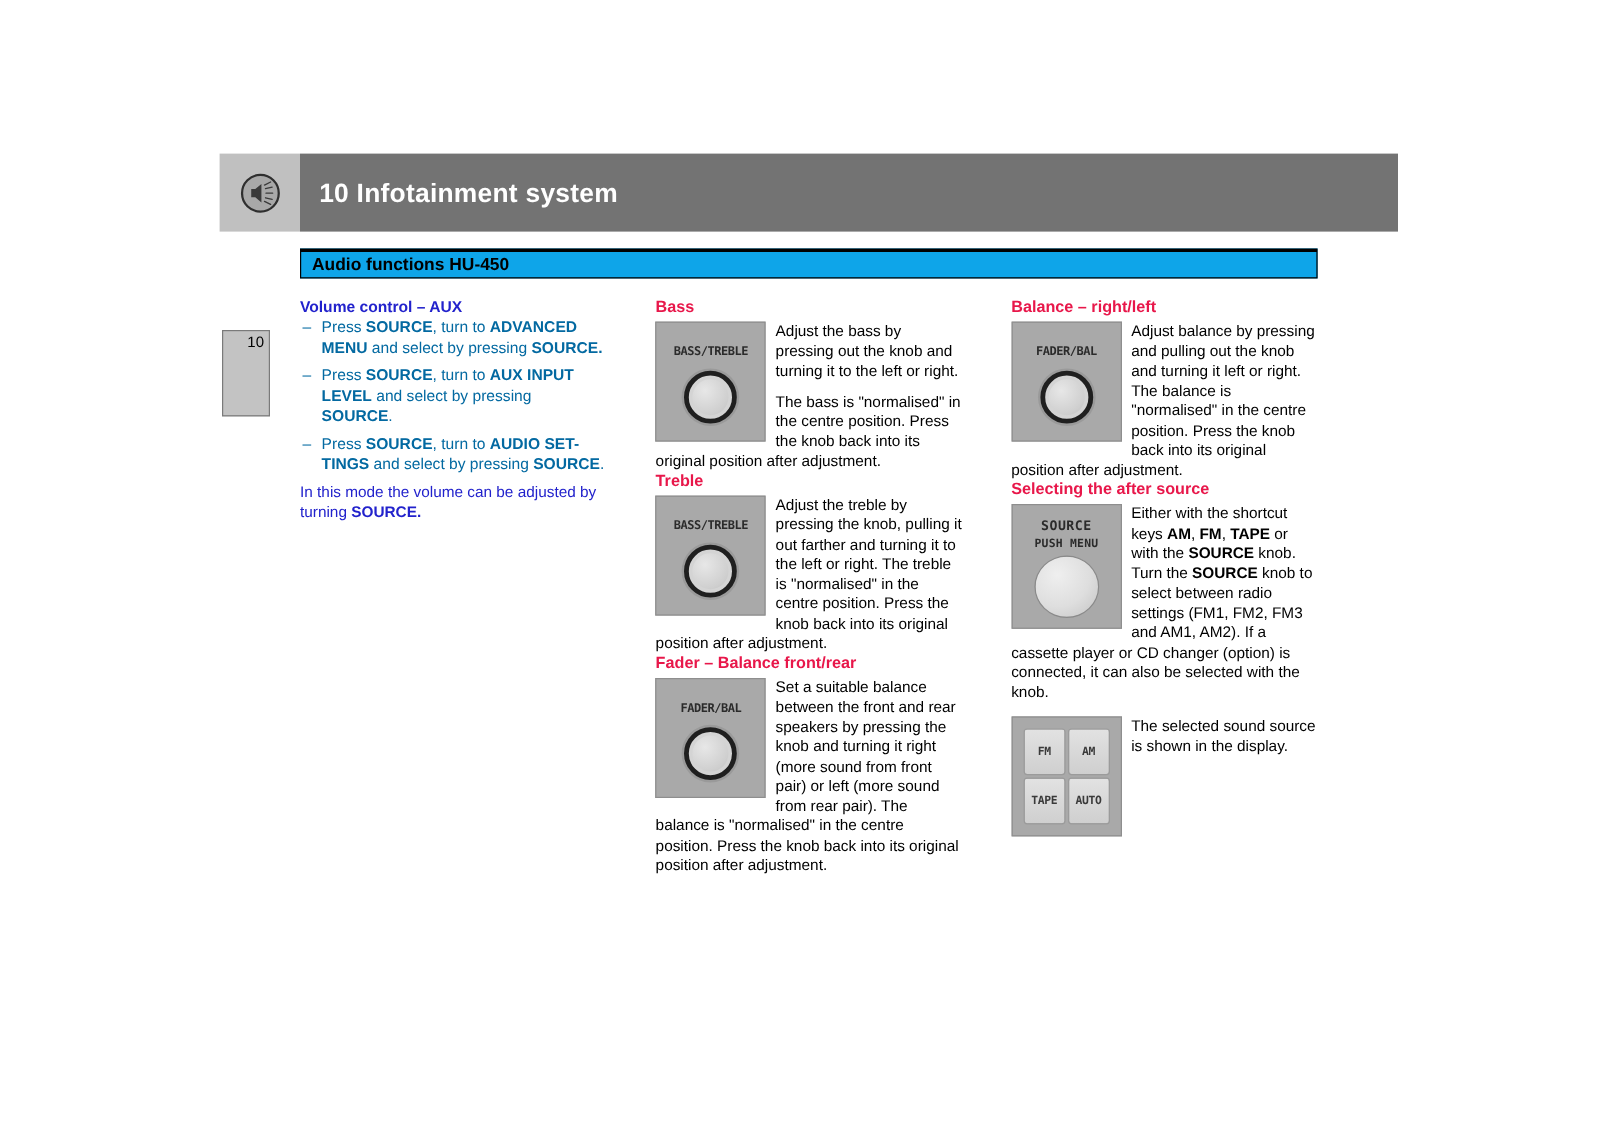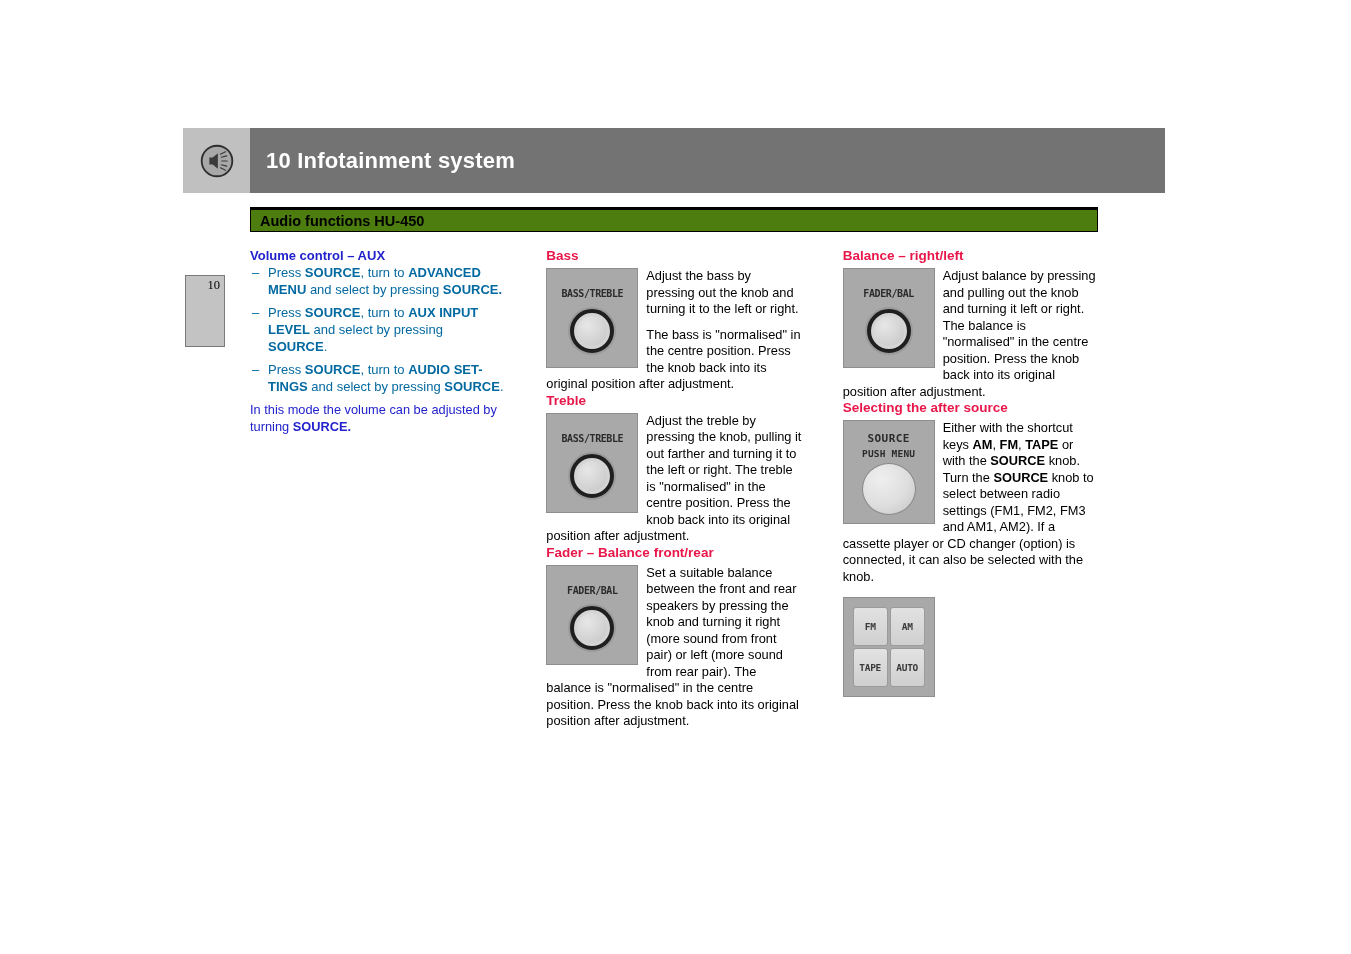--- a/index.html
+++ b/index.html
@@ -62,21 +62,21 @@
     left: 250px;
     top: 207px;
     width: 848px;
     height: 25px;
     border: 1px solid #000000;
     border-top: 3px solid #000000;
     box-sizing: border-box;
     display: flex;
     align-items: center;
     padding-left: 9px;
-    background: #4d7c0f;
+    background: #0ea5e9;
   }
   .section-title {
     font-size: 14.5px;
     font-weight: bold;
     color: #000000;
   }
 
   
   .chapter-tab {
     position: absolute;
@@ -87,21 +87,20 @@
     background: #c3c3c3;
     border: 1px solid #7a7a7a;
     box-sizing: border-box;
   }
   .chapter-tab-num {
     position: absolute;
     right: 4px;
     top: 2px;
     font-size: 12.5px;
     color: #000000;
-    font-family: Liberation Serif, serif;
   }
 
   
   .columns {
     position: absolute;
     left: 250px;
     top: 248px;
     width: 848px;
     display: flex;
     gap: 12px;
@@ -398,19 +397,20 @@
 
       <div class="clearfix mt-md">
         <div class="fig">
           <div class="btnpad">
             <div class="key">FM</div>
             <div class="key">AM</div>
             <div class="key">TAPE</div>
             <div class="key">AUTO</div>
           </div>
         </div>
+        <p class="body">The selected sound source is shown in the display.</p>
       </div>
 
     </div>
   </div>
 
 
 </div>
 
 </body></html>

